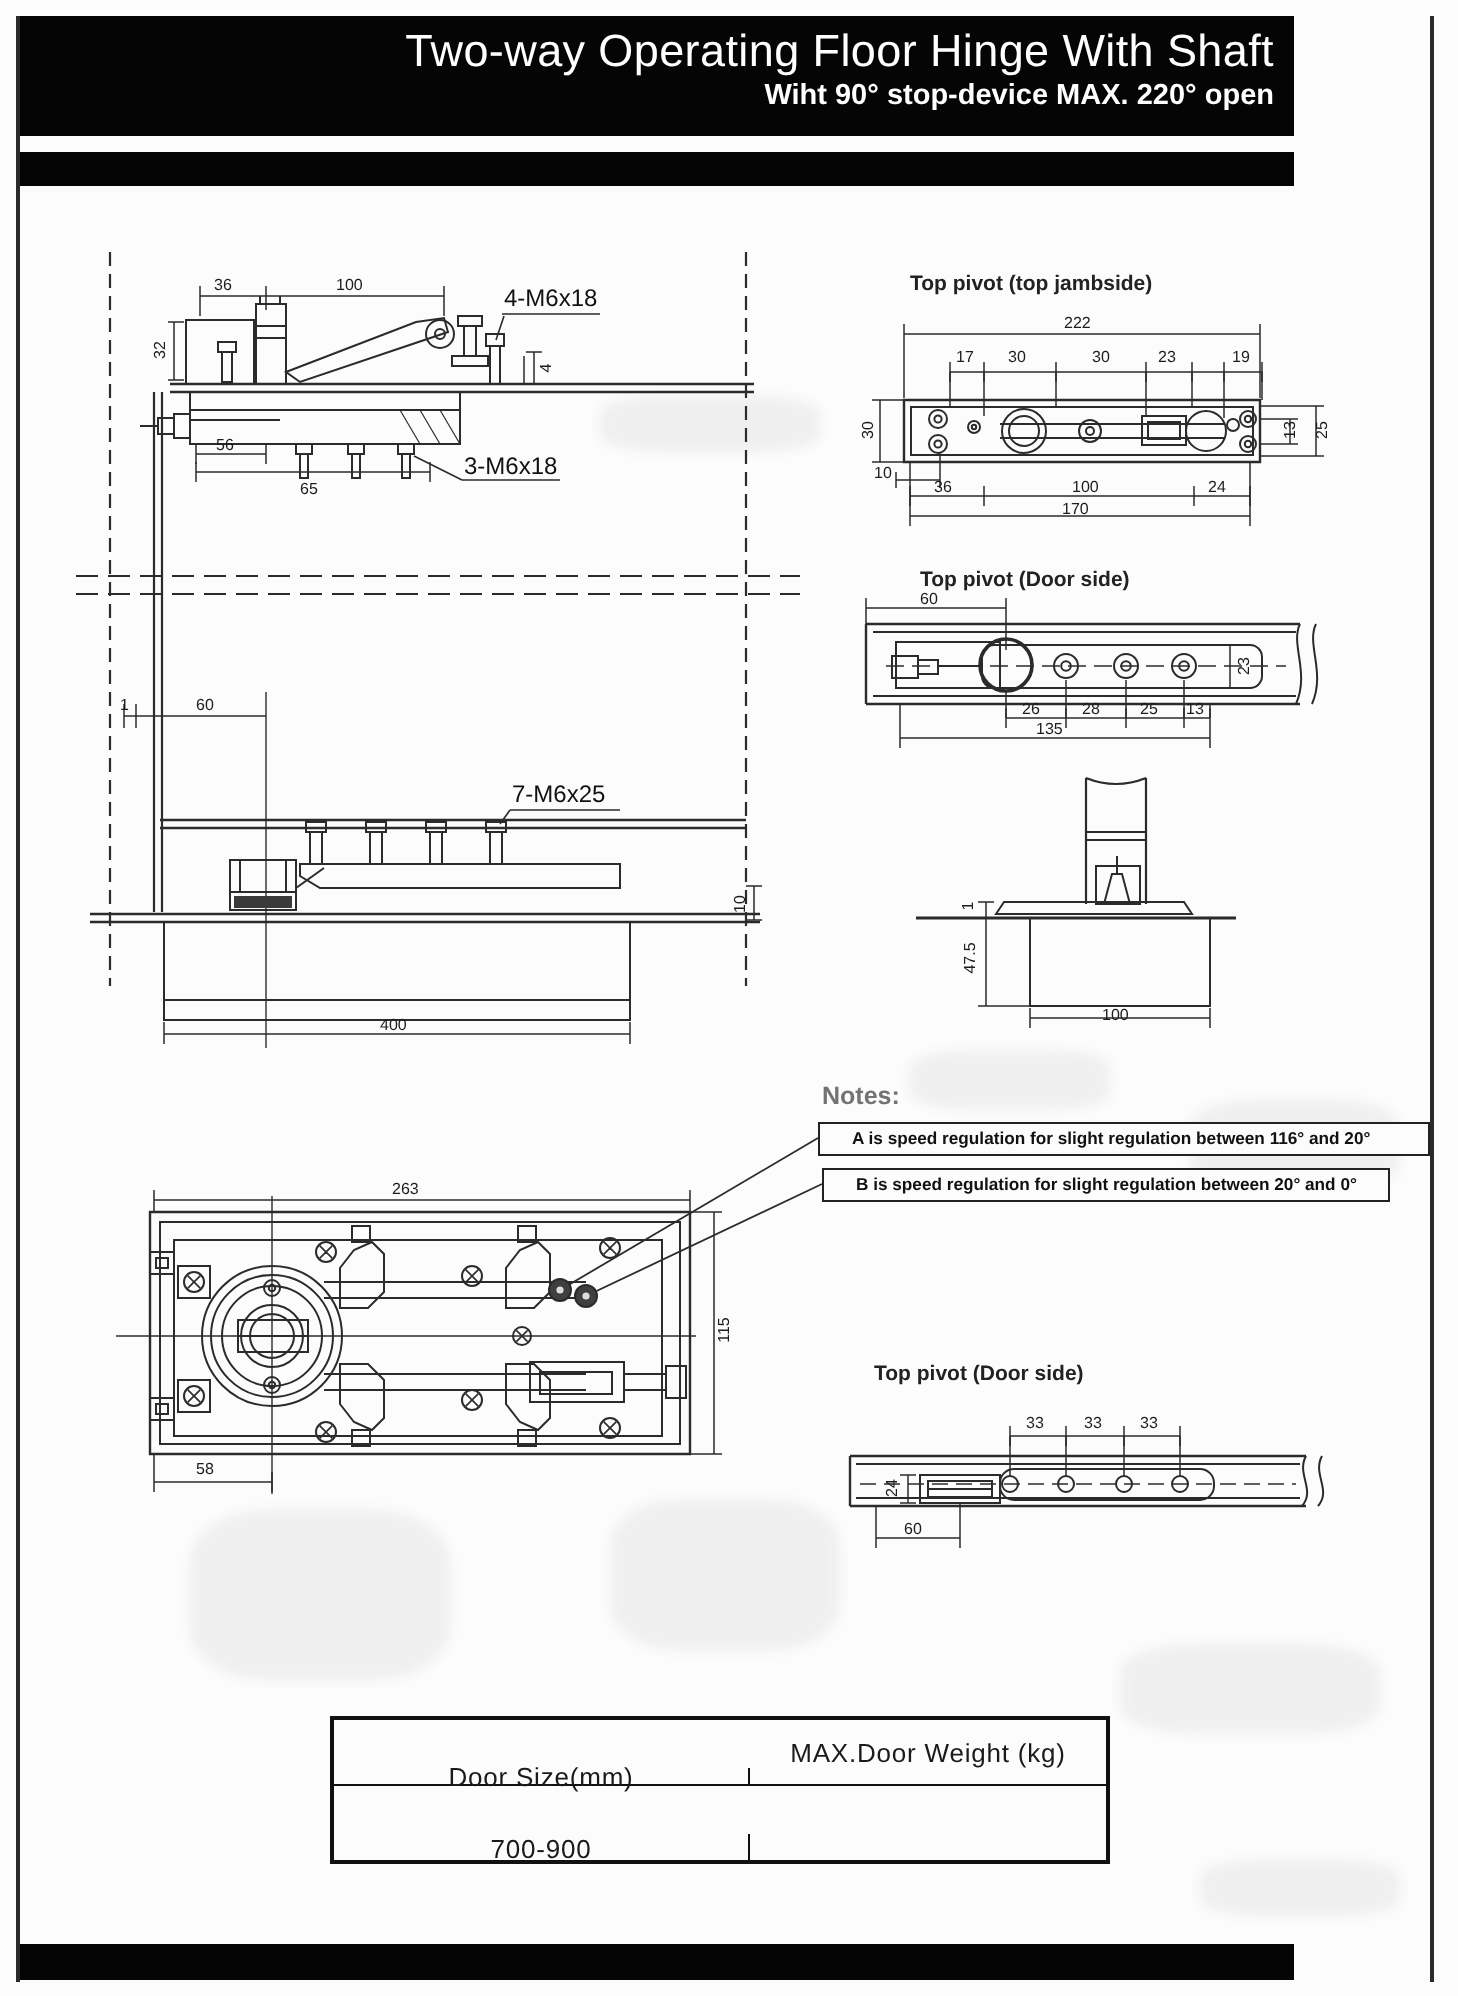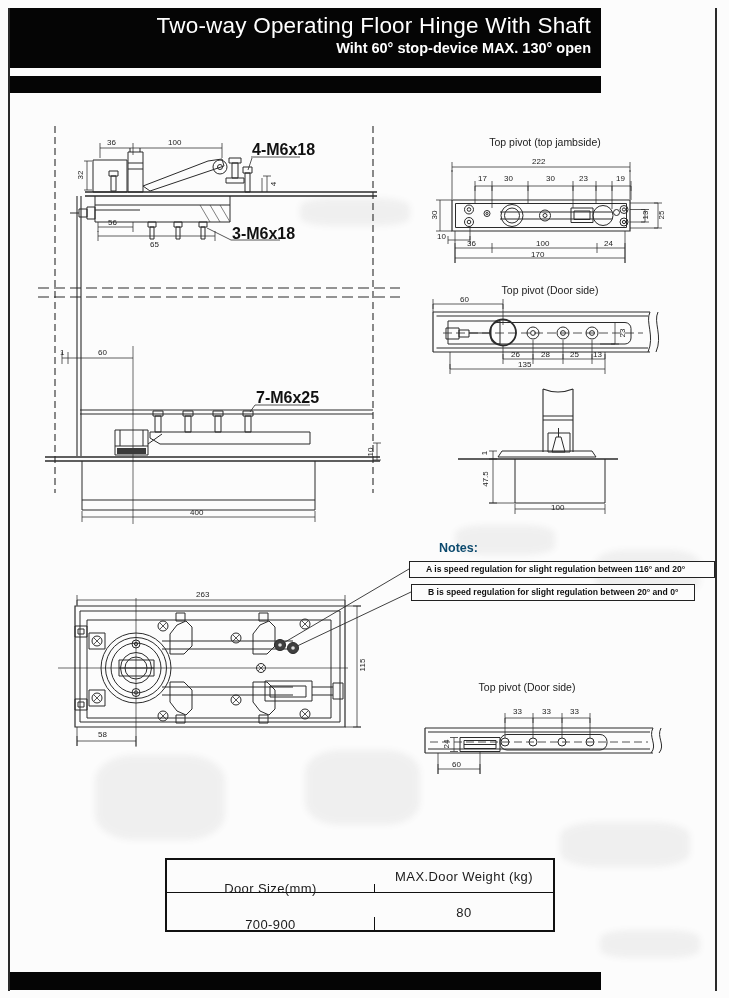--- a/index.html
+++ b/index.html
@@ -1,52 +1,52 @@
 <!DOCTYPE html>
 <html><head>
 <meta charset="utf-8">
 <style>
   html,body{margin:0;padding:0;background:#e8e8e8;}
   .page{position:relative;width:729px;height:998px;background:#fcfcfc;overflow:hidden;
         font-family:"Liberation Sans",sans-serif;color:#222;}
-  .bar{position:absolute;left:8px;width:593px;background:#050505;}
+  .bar{position:absolute;left:8px;width:639px;background:#050505;}
   .title-bar{top:8px;height:60px;text-align:right;padding:0;box-sizing:border-box;}
   .title-bar .t1{color:#fff;font-size:22.5px;font-weight:400;letter-spacing:.2px;
                  padding:5px 10px 0 0;line-height:26px;}
   .title-bar .t2{color:#fff;font-size:14.5px;font-weight:600;padding:1px 10px 0 0;}
   .divider-bar{top:76px;height:17px;}
   .footer-bar{top:972px;height:18px;}
   .side-border{position:absolute;top:8px;height:983px;width:2px;background:#2a2a2a;}
   svg{position:absolute;left:0;top:0;}
   .lbl{position:absolute;font-size:8px;line-height:9px;color:#1d1d1d;white-space:nowrap;}
   .rot{transform:translate(-50%,-50%) rotate(-90deg);}
-  .thread{font-size:16px;font-weight:700;color:#111;}
-  .dtitle{position:absolute;width:180px;text-align:center;font-size:10.5px;font-weight:400;
+  .thread{font-size:12px;font-weight:400;color:#111;}
+  .dtitle{position:absolute;width:180px;font-size:10.5px;font-weight:700;
           color:#222;white-space:nowrap;}
-  .notes-h{position:absolute;font-size:12.5px;font-weight:700;color:#0c4a6e;margin-left:28px;}
+  .notes-h{position:absolute;font-size:12.5px;font-weight:700;color:#737373;}
   .note-box{position:absolute;border:1.3px solid #222;background:#fcfcfc;
             font-size:8.6px;font-weight:700;color:#111;white-space:nowrap;
             padding:2px 16px;line-height:11px;}
   .spec-table{position:absolute;left:165px;top:858px;width:386px;height:70px;
               border:2px solid #111;display:grid;grid-template-columns:208px 1fr;
               grid-template-rows:33px 1fr;background:#fcfcfc;}
   .spec-table .cell{display:flex;align-items:center;justify-content:center;
               font-size:13px;color:#1a1a1a;letter-spacing:.4px;}
   .spec-table .c1{border-right:1.5px solid #111;margin-top:24px;}
   .spec-table .hrow{border-bottom:1.5px solid #111;}
   .ghost{position:absolute;background:#555;opacity:.07;filter:blur(3px);border-radius:30%;}
 </style>
 </head>
 <body>
 
 <div class="page">
 
   <div class="bar title-bar">
     <div class="t1">Two-way Operating Floor Hinge With Shaft</div>
-    <div class="t2">Wiht 60° stop-device MAX. 130° open</div>
+    <div class="t2">Wiht 90° stop-device MAX. 220° open</div>
   </div>
   <div class="bar divider-bar"></div>
   <div class="bar footer-bar"></div>
   <div class="side-border" style="left:8px"></div>
   <div class="side-border" style="left:715px"></div>
 
   <div class="ghost" style="left:300px;top:198px;width:110px;height:28px"></div>
   <div class="ghost" style="left:455px;top:525px;width:100px;height:30px"></div>
   <div class="ghost" style="left:595px;top:550px;width:105px;height:45px"></div>
   <div class="ghost" style="left:95px;top:755px;width:130px;height:85px"></div>
@@ -305,16 +305,15 @@
   <span class="lbl" style="left:513px;top:707px">33</span>
   <span class="lbl" style="left:542px;top:707px">33</span>
   <span class="lbl" style="left:570px;top:707px">33</span>
   <span class="lbl rot" style="left:446px;top:744px">24</span>
   <span class="lbl" style="left:452px;top:760px">60</span>
 
   <div class="spec-table">
     <div class="cell c1 hrow">Door Size(mm)</div>
     <div class="cell hrow">MAX.Door Weight (kg)</div>
     <div class="cell c1">700-900</div>
-    <div class="cell">80</div>
   </div>
 
 </div>
 
 </body></html>

